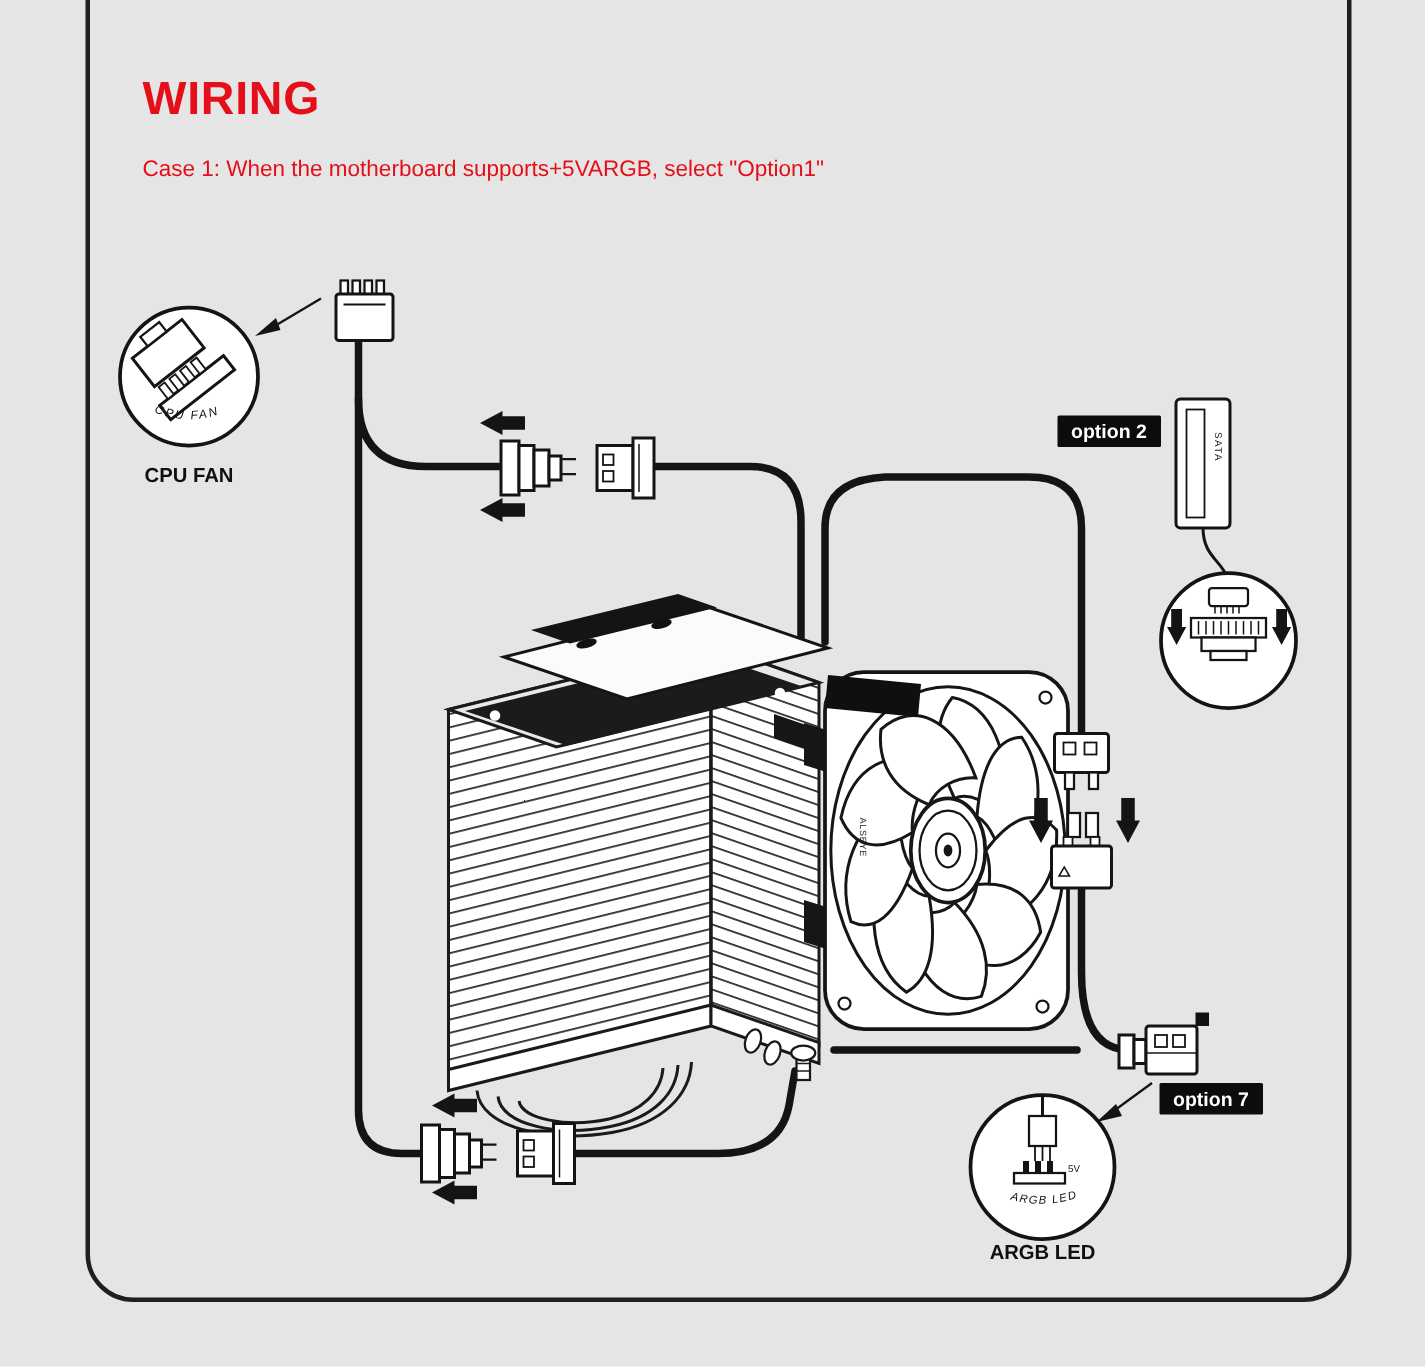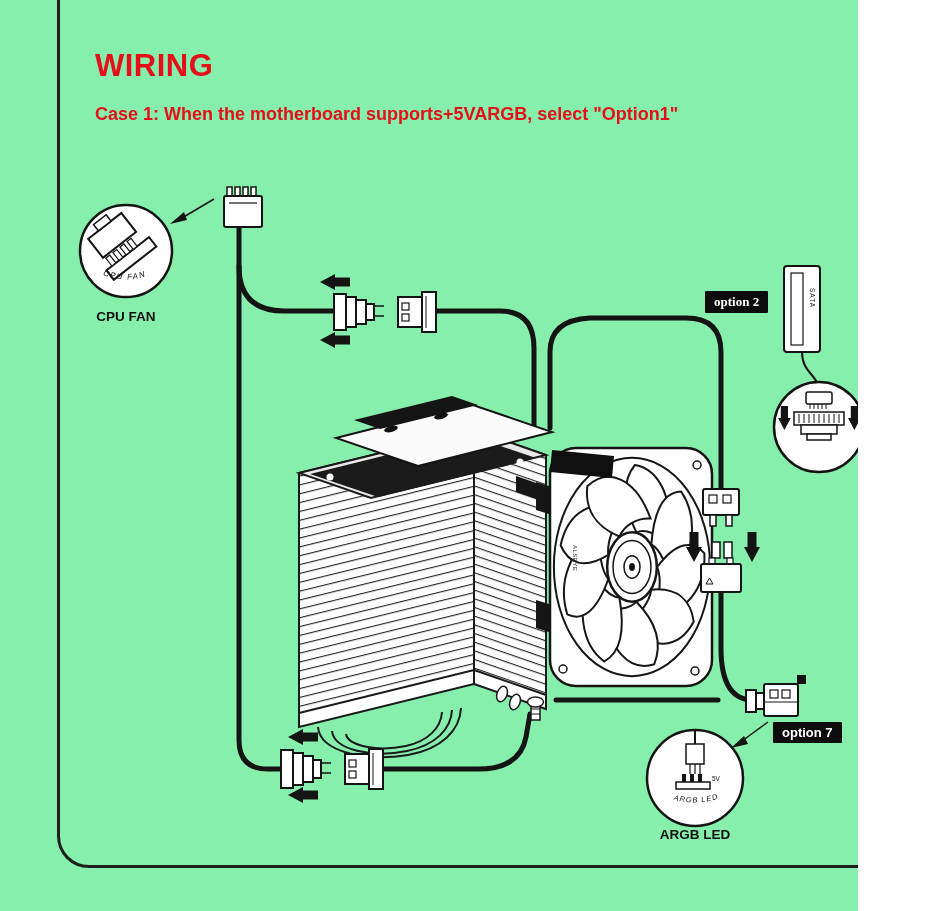--- a/index.html
+++ b/index.html
@@ -1,31 +1,31 @@
 <!DOCTYPE html>
 <html><head>
 <meta charset="utf-8">
 <style>
   html,body{margin:0;padding:0;background:#fff;}
-  .page{position:relative;width:858px;height:911px;overflow:hidden;background:#86efac;
+  .page{position:relative;width:950px;height:911px;overflow:hidden;background:#e5e5e5;
         font-family:"Liberation Sans",sans-serif;}
   .frame{position:absolute;left:57px;top:-42px;width:844px;height:910px;
          border:3px solid #1f1f1f;border-radius:32px;box-sizing:border-box;}
   .abs{position:absolute;}
   .title{left:95px;top:48px;font-size:31px;font-weight:bold;letter-spacing:.5px;color:#e60e18;}
-  .case{left:95px;font-size:18px;font-weight:bold;color:#e60e18;white-space:nowrap;text-align:right;}
+  .case{left:95px;font-size:15px;font-weight:normal;color:#e60e18;white-space:nowrap;text-align:right;}
   .case1{top:104px;}
   .case2{top:134px;}
   .lbl{font-size:13.5px;font-weight:bold;color:#101010;text-align:center;line-height:16px;}
   .cpu-fan-lbl{left:78px;top:309px;width:96px;}
   .ps-lbl{left:750px;top:479px;width:140px;}
   .argb-lbl{left:647px;top:827px;width:96px;}
   .badge{position:absolute;background:#0c0c0c;color:#fff;font-size:13px;font-weight:bold;
          padding:3px 9px;border-radius:1px;white-space:nowrap;}
-  .badge-o2{left:705px;top:291px;font-family:Liberation Serif, serif;}
+  .badge-o2{left:705px;top:277px;}
   .badge-o1{left:773px;top:722px;}
   svg{position:absolute;left:0;top:0;}
   svg text{font-family:"Liberation Sans",sans-serif;}
 </style>
 </head>
 <body>
 
 <div class="page">
 
   <div class="frame"></div>

